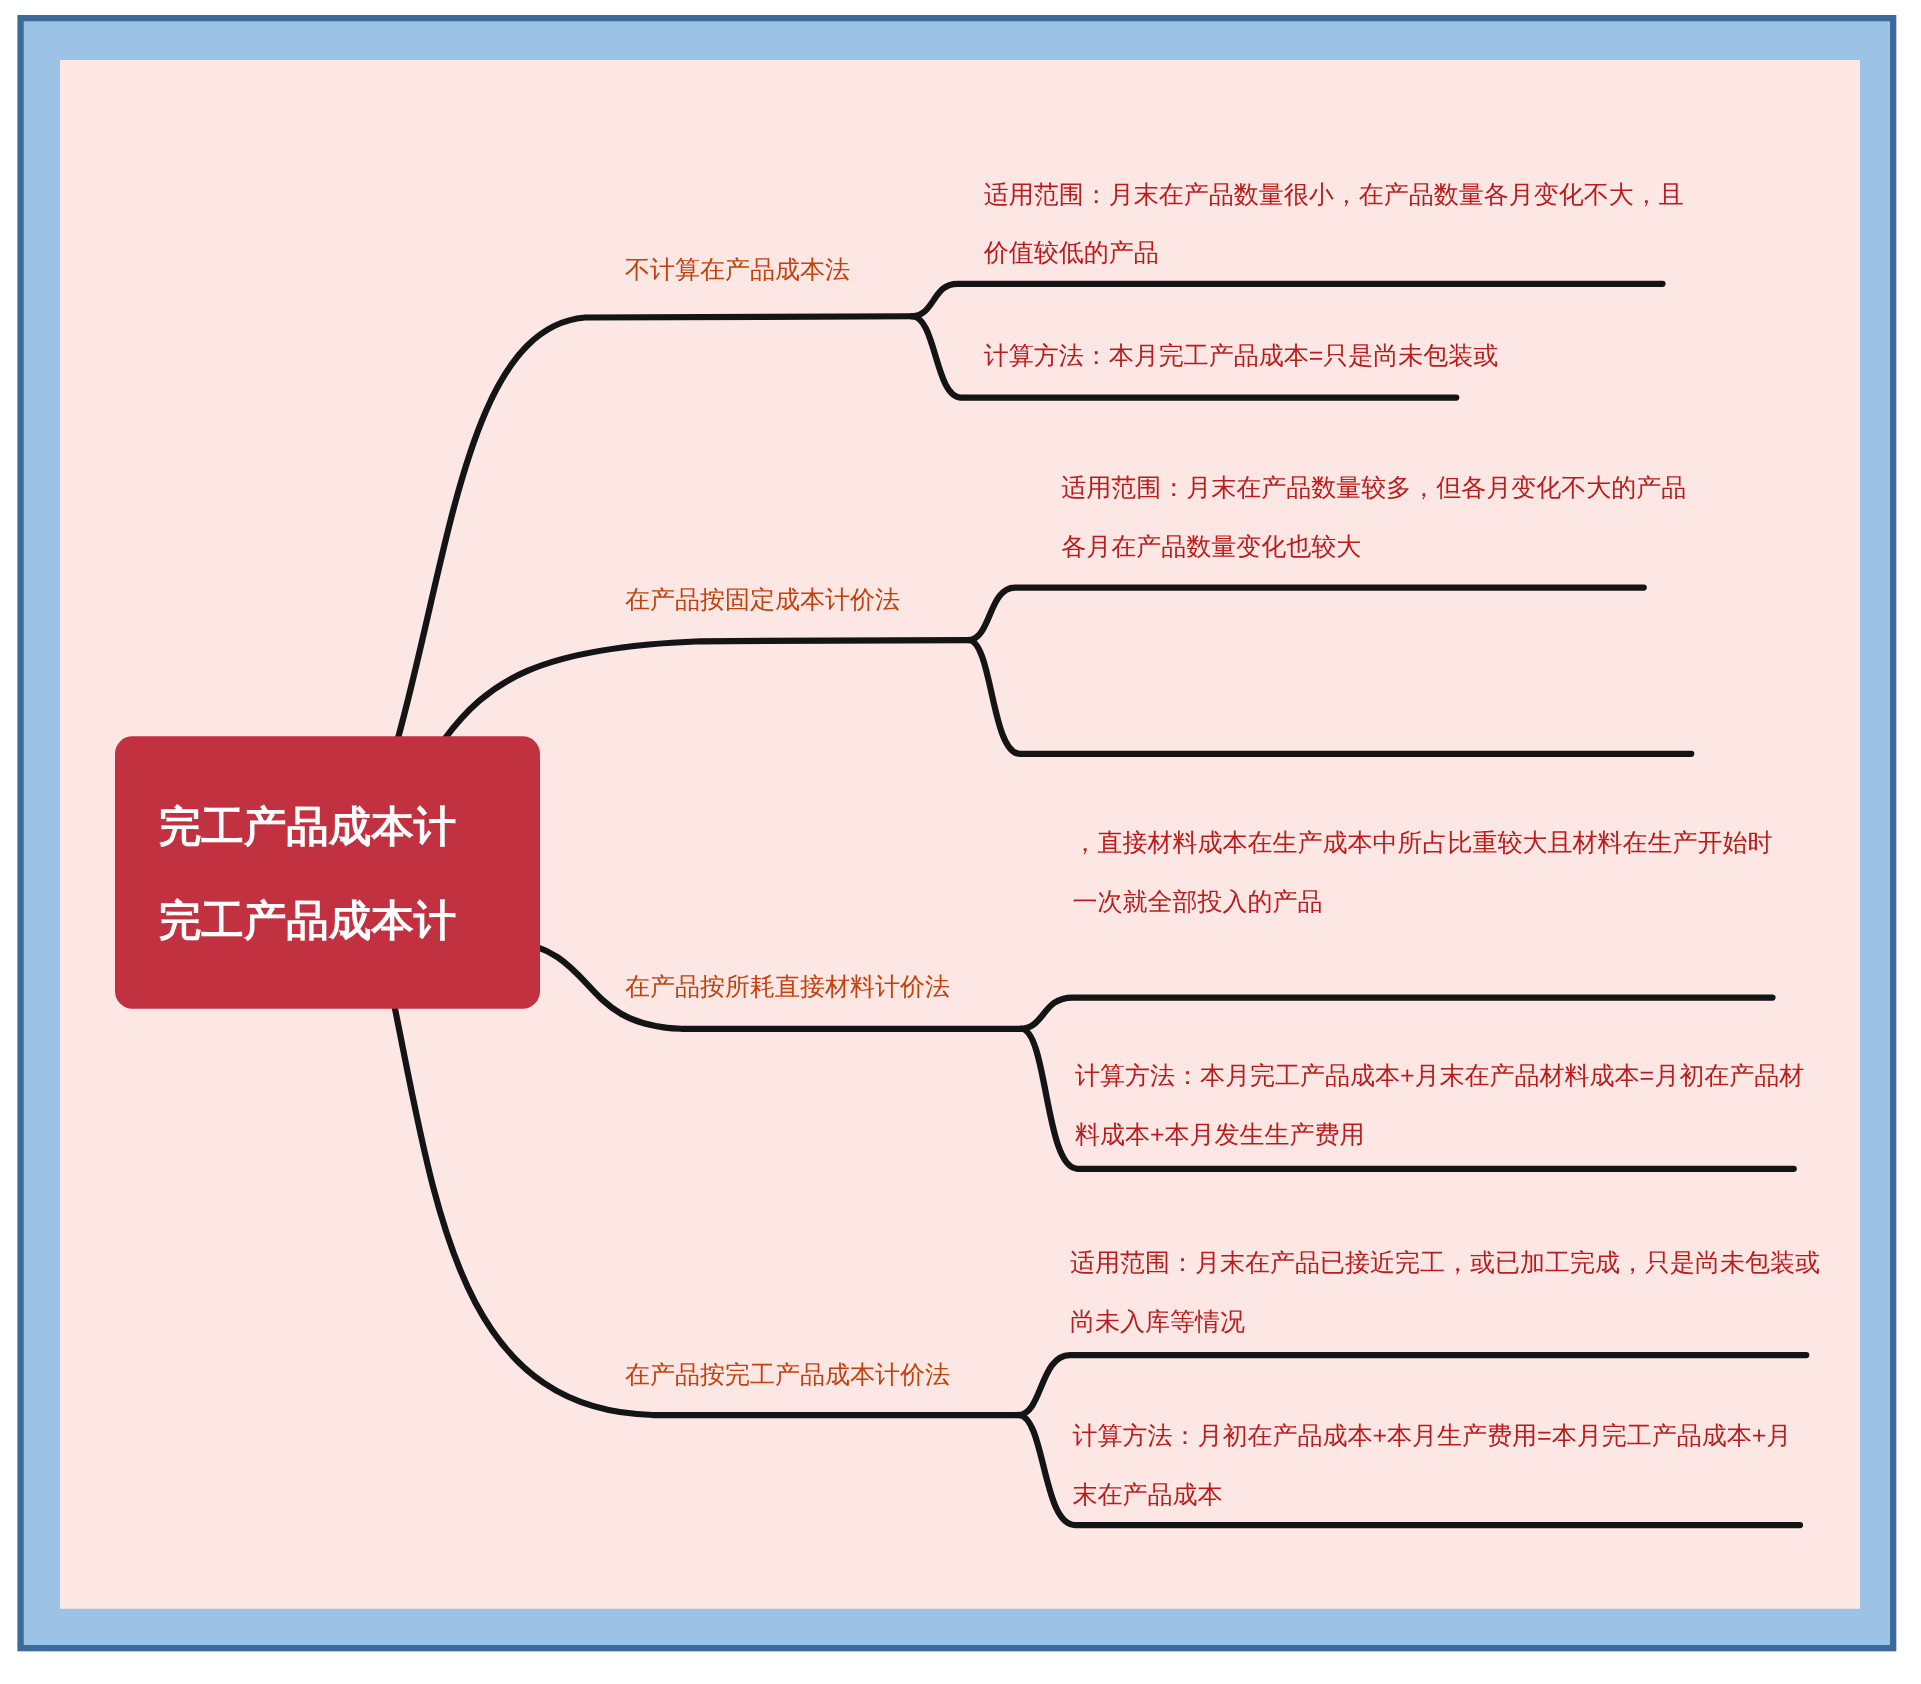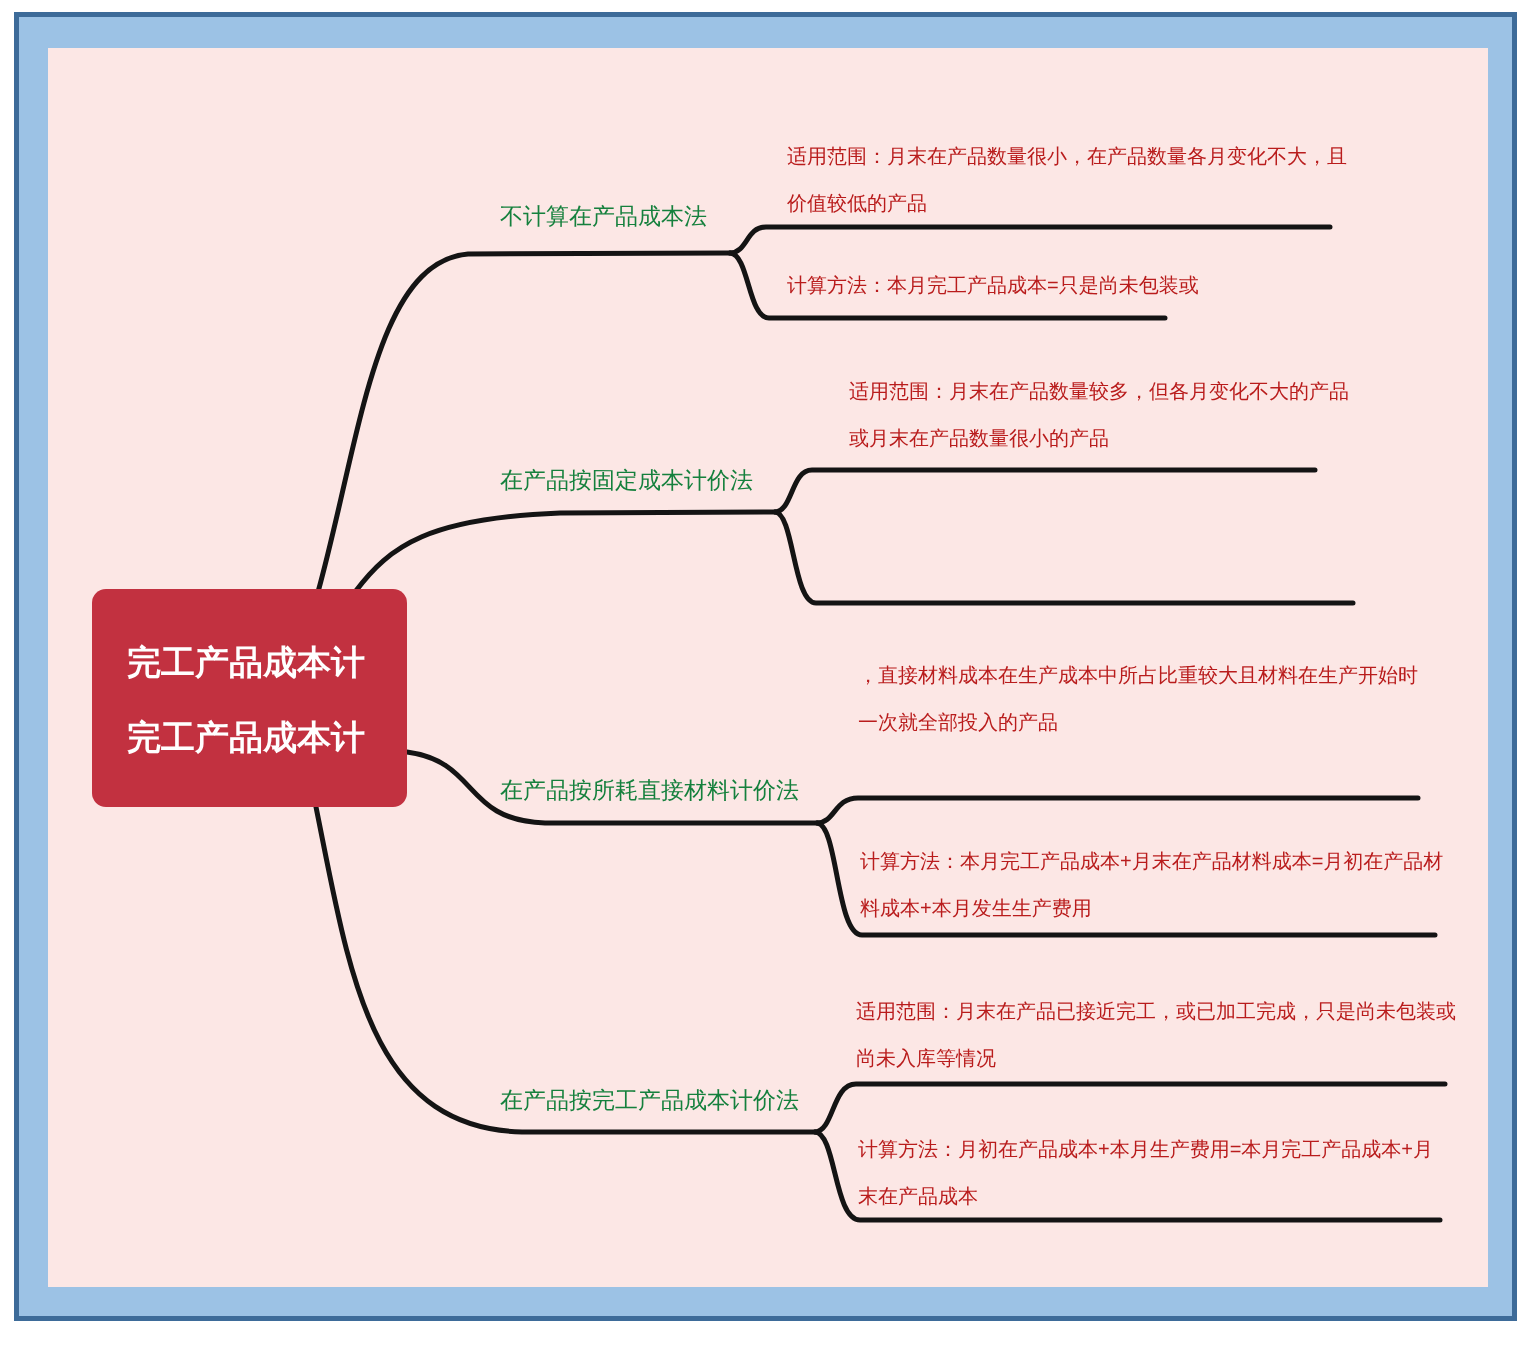--- a/index.html
+++ b/index.html
@@ -12,28 +12,28 @@
     position:absolute;left:14px;top:12px;width:1503px;height:1309px;
     background:#9cc2e5;border:5px solid #3d6b99;box-sizing:border-box;
   }
   .paper{
     position:absolute;left:48px;top:48px;width:1440px;height:1239px;
     background:#fce7e5;
   }
   svg.links{position:absolute;left:0;top:0;width:1537px;height:1347px;}
   svg.links path{fill:none;stroke:#141414;stroke-width:5;stroke-linecap:round;}
   .root{
-    position:absolute;left:92px;top:589px;width:315px;height:218px;
+    position:absolute;left:92px;top:589px;width:340px;height:218px;
     background:#c23140;border-radius:14px;box-sizing:border-box;
     padding:36px 0 0 35px;color:#ffffff;font-size:34px;font-weight:bold;
     line-height:75px;white-space:nowrap;cursor:pointer;
   }
   .lbl{
-    position:absolute;height:36px;line-height:36px;font-size:23px;
-    color:#15803d;white-space:nowrap;cursor:pointer;
+    position:absolute;height:36px;line-height:36px;font-size:20px;
+    color:#c2410c;white-space:nowrap;cursor:pointer;
   }
   .txt{position:absolute;cursor:pointer;}
   .txt .tline{
     height:47px;line-height:47px;font-size:20px;color:#b91c1c;white-space:nowrap;
   }
 </style>
 </head>
 <body>
 
 <div class="canvas">
@@ -69,21 +69,21 @@
     <div class="tline">适用范围：月末在产品数量很小，在产品数量各月变化不大，且</div>
     <div class="tline">价值较低的产品</div>
   </div>
   <div class="txt" style="left:787px;top:262px">
     <div class="tline">计算方法：本月完工产品成本=只是尚未包装或</div>
   </div>
 
   <div class="lbl" style="left:500px;top:462px">在产品按固定成本计价法</div>
   <div class="txt" style="left:849px;top:368px">
     <div class="tline">适用范围：月末在产品数量较多，但各月变化不大的产品</div>
-    <div class="tline">或月末在产品数量很小的产品</div>
+    <div class="tline">各月在产品数量变化也较大</div>
   </div>
 
   <div class="lbl" style="left:500px;top:772px">在产品按所耗直接材料计价法</div>
   <div class="txt" style="left:858px;top:652px">
     <div class="tline">，直接材料成本在生产成本中所占比重较大且材料在生产开始时</div>
     <div class="tline">一次就全部投入的产品</div>
   </div>
   <div class="txt" style="left:860px;top:838px">
     <div class="tline">计算方法：本月完工产品成本+月末在产品材料成本=月初在产品材</div>
     <div class="tline">料成本+本月发生生产费用</div>

